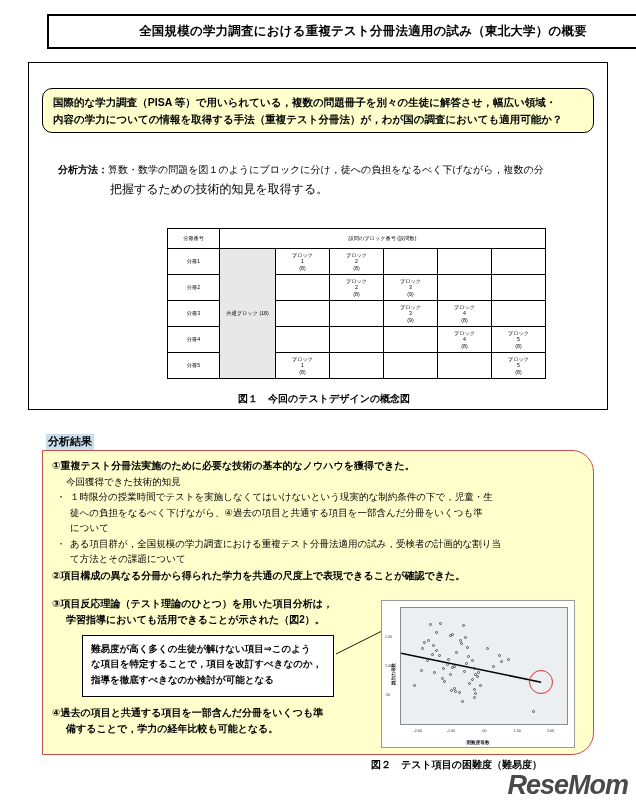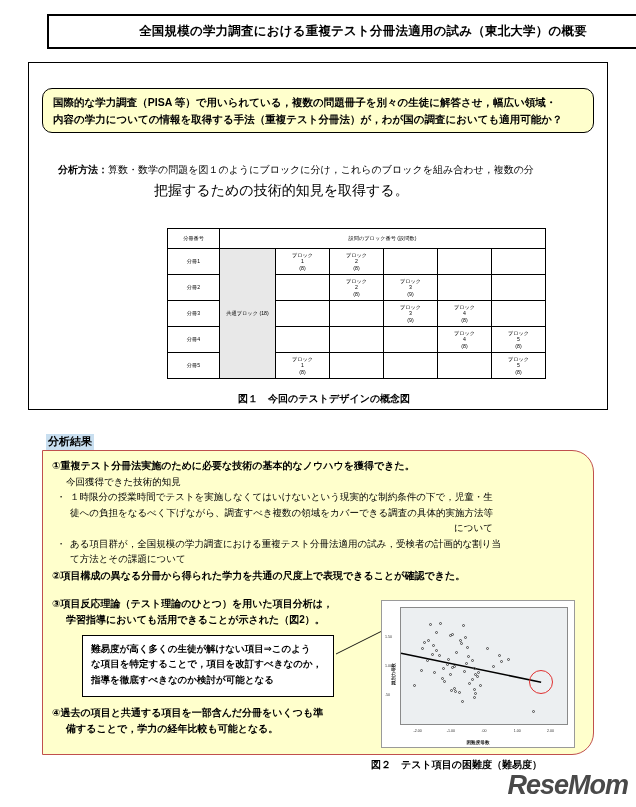--- a/index.html
+++ b/index.html
@@ -156,24 +156,24 @@
 
 <div id="question-box">
   <span class="ln">国際的な学力調査（PISA 等）で用いられている，複数の問題冊子を別々の生徒に解答させ，幅広い領域・</span>
   <span class="ln">内容の学力についての情報を取得する手法（重複テスト分冊法）が，わが国の調査においても適用可能か？</span>
 </div>
 
 <div id="method-block">
   <div class="mrow">
     <span id="method-label">分析方法：</span>
     <span id="method-body">
-      <span class="ln">算数・数学の問題を図１のようにブロックに分け，これらのブロックを組み合わせ，複数の分</span>
+      <span class="ln">算数・数学の問題を図１のようにブロックに分け，徒への負担をなるべく下げながら，複数の分</span>
     </span>
   </div>
-  <div class="indent"><span class="ln" style="font-size:14px;line-height:1.65;margin-left:44px;">把握するための技術的知見を取得する。</span></div>
+  <div class="indent"><span class="ln" style="font-size:12px;line-height:1.65;">把握するための技術的知見を取得する。</span></div>
 </div>
 
 <table id="design-table">
   <tbody>
     <tr>
       <td class="col-label hdr" rowspan="1">分冊番号</td>
       <td class="hdr" colspan="6">
         <span>設問のブロック番号</span>
         <span>(設問数)</span>
       </td>
@@ -277,22 +277,22 @@
 <div id="results-box"></div>
 
 <div id="results-inner">
   <div class="res-line">①重複テスト分冊法実施のために必要な技術の基本的なノウハウを獲得できた。</div>
   <div class="res-sub pad-l14">今回獲得できた技術的知見</div>
 
   <div class="bullet-row">
     <span class="bullet-mark">・</span>
     <span class="bullet-body">
       <span class="ln" style="display:block;">１時限分の授業時間でテストを実施しなくてはいけないという現実的な制約条件の下で，児童・生</span>
-      <span class="ln" style="display:block;">徒への負担をなるべく下げながら、調査すべき複数の領域をカバーできる調査の具体的実施方法等</span>
-      <span class="ln" style="display:block;text-align:right;">について</span>
+      <span class="ln" style="display:block;">徒への負担をなるべく下げながら、④過去の項目と共通する項目を一部含んだ分冊をいくつも準</span>
+      <span class="ln" style="display:block;">について</span>
     </span>
   </div>
 
   <div class="bullet-row">
     <span class="bullet-mark">・</span>
     <span class="bullet-body">
       <span class="ln" style="display:block;">ある項目群が，全国規模の学力調査における重複テスト分冊法適用の試み，受検者の計画的な割り当</span>
       <span class="ln" style="display:block;">て方法とその課題について</span>
     </span>
   </div>

